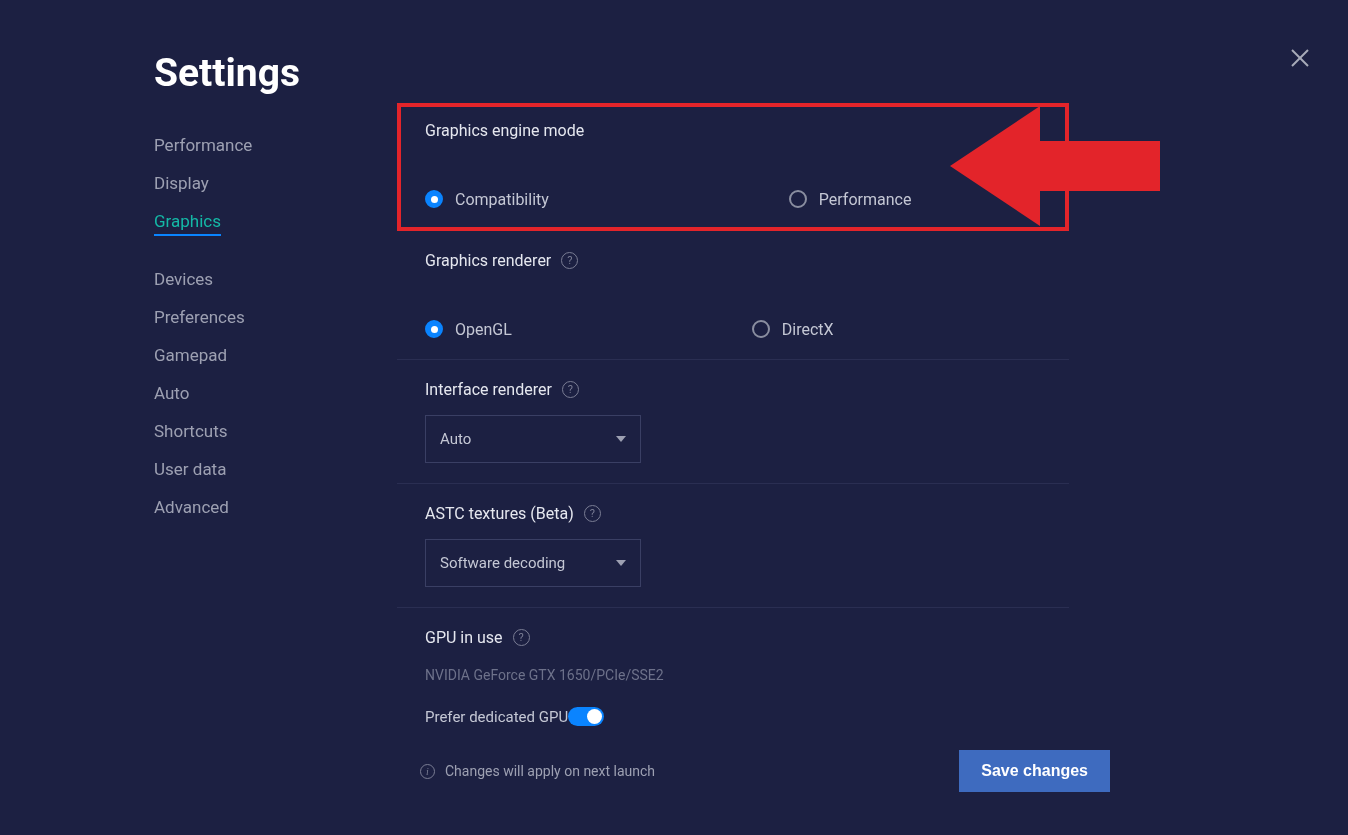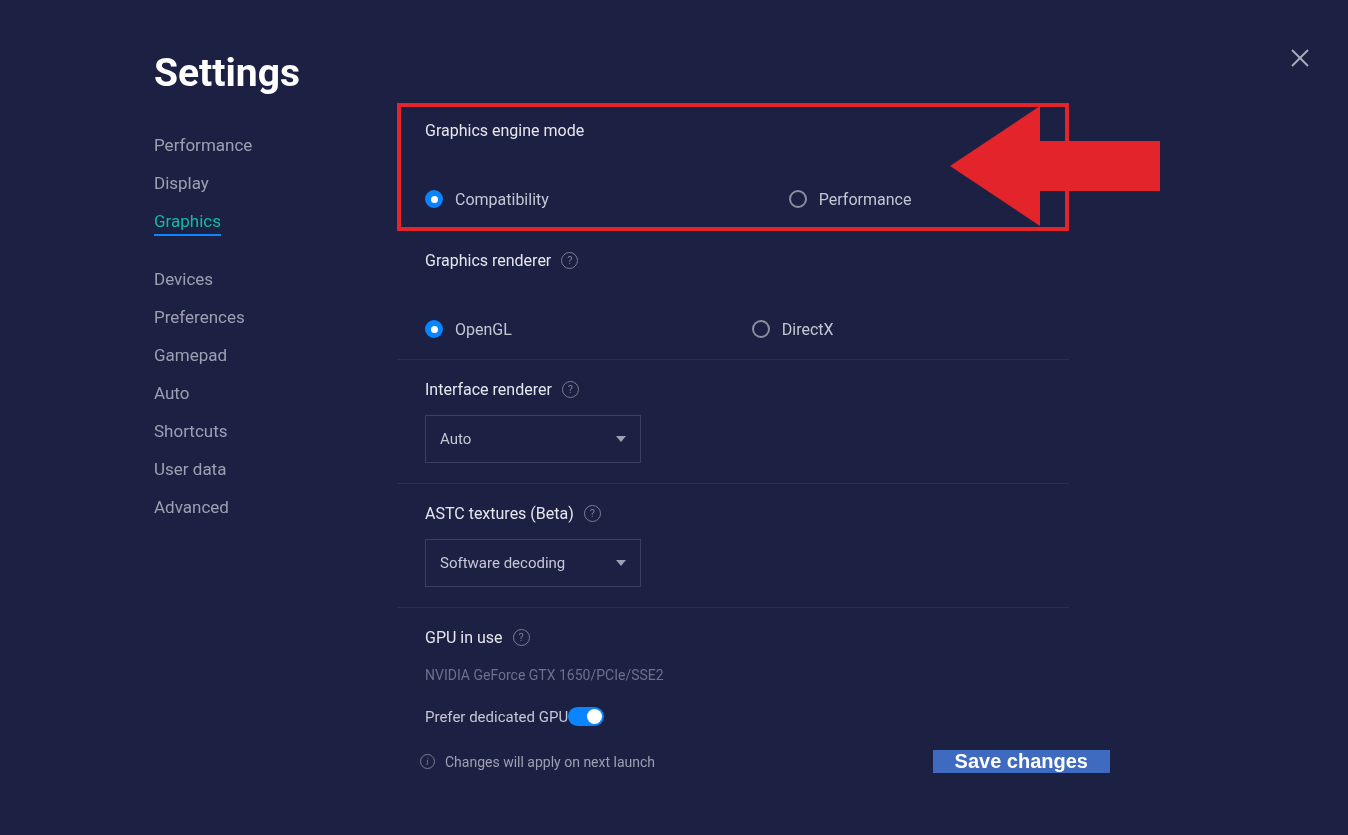--- a/index.html
+++ b/index.html
@@ -191,23 +191,23 @@
     align-items: center;
     justify-content: center;
     font-size: 10px;
     color: #7a7d94;
     font-style: italic;
     font-family: Georgia, serif;
   }
   .save-btn {
     background: #3e6bbf;
     color: #ffffff;
-    font-size: 20px;
+    font-size: 16px;
     font-weight: 600;
-    padding: 0 22px;
+    padding: 12px 22px;
     border: none;
     cursor: pointer;
   }
   
   .arrow {
     position: absolute;
     top: 96px;
     left: 940px;
     pointer-events: none;
   }

